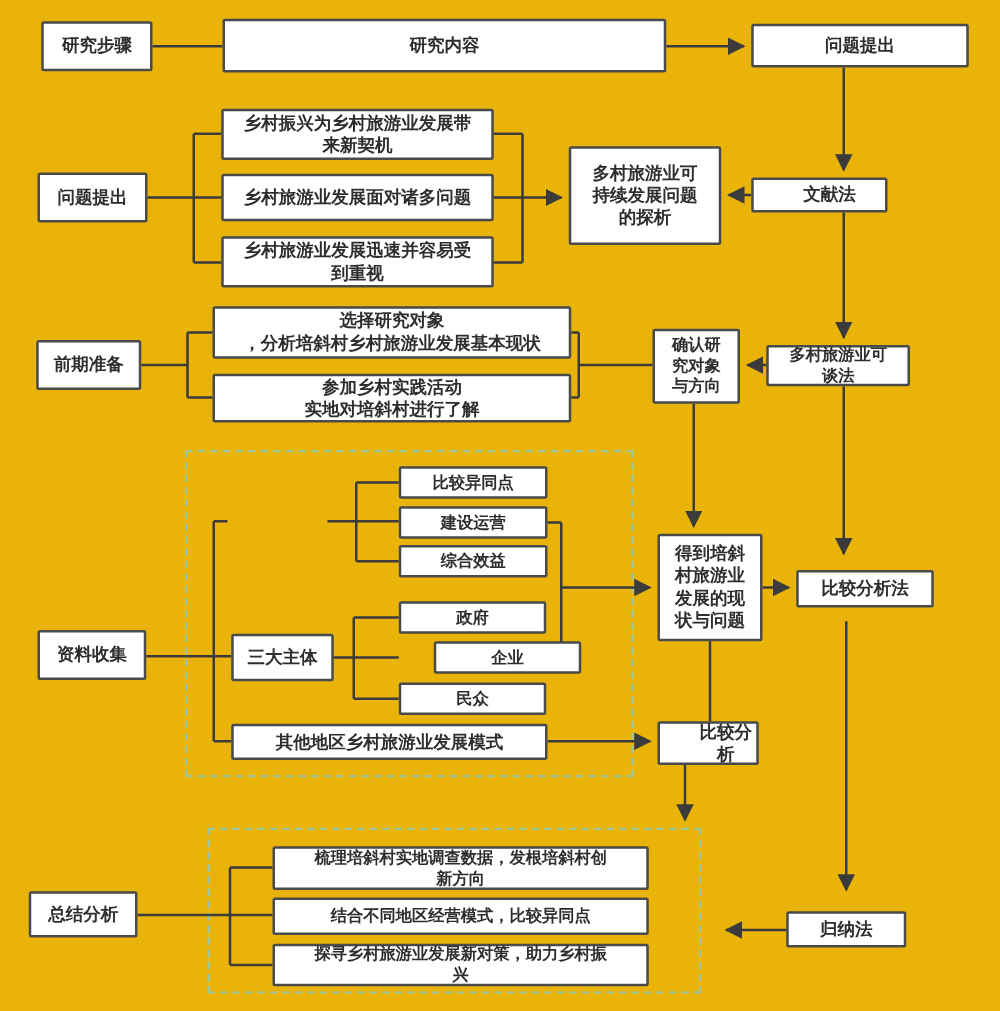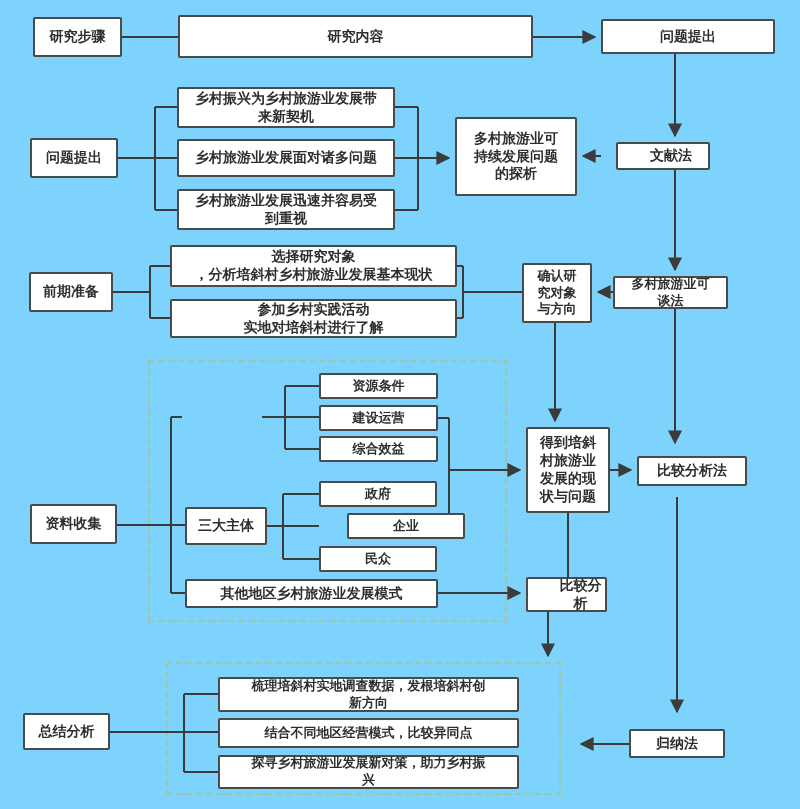--- a/index.html
+++ b/index.html
@@ -1,19 +1,19 @@
 <!DOCTYPE html>
 <html><head>
 <meta charset="utf-8">
 <style>
   html,body{margin:0;padding:0;background:#ffffff;}
   #canvas{
     position:relative;
     width:800px;height:809px;
-    background:#7dd3fc;
+    background:#eab308;
     font-family:"Liberation Sans","DejaVu Sans",sans-serif;
     overflow:hidden;
   }
   .node{
     position:absolute;
     box-sizing:border-box;
     border:2px solid #4a4a4a;
     border-radius:2px;
     background:#ffffff;
     display:flex;align-items:center;justify-content:center;
@@ -85,35 +85,35 @@
 
   <div class="node" style="left:30px;top:138px;width:88px;height:40px;">问题提出</div>
   <div class="node" style="left:177px;top:87px;width:218px;height:41px;">乡村振兴为乡村旅游业发展带
 来新契机</div>
   <div class="node" style="left:177px;top:139px;width:218px;height:38px;">乡村旅游业发展面对诸多问题</div>
   <div class="node" style="left:177px;top:189px;width:218px;height:41px;">乡村旅游业发展迅速并容易受
 到重视</div>
   <div class="node" style="left:455px;top:117px;width:122px;height:79px;">多村旅游业可
 持续发展问题
 的探析</div>
-  <div class="node" style="left:616px;top:142px;width:94px;height:28px;padding-left:19px;">文献法</div>
+  <div class="node" style="left:601px;top:142px;width:109px;height:28px;padding-left:19px;">文献法</div>
 
   <div class="node" style="left:29px;top:272px;width:84px;height:40px;">前期准备</div>
   <div class="node" style="left:170px;top:245px;width:287px;height:42px;">选择研究对象
 ，分析培斜村乡村旅游业发展基本现状</div>
   <div class="node" style="left:170px;top:299px;width:287px;height:39px;">参加乡村实践活动
 实地对培斜村进行了解</div>
   <div class="node small" style="left:522px;top:263px;width:70px;height:60px;">确认研
 究对象
 与方向</div>
   <div class="node small" style="left:613px;top:276px;width:115px;height:33px;">多村旅游业可
 谈法</div>
 
   <div class="node" style="left:30px;top:504px;width:87px;height:40px;">资料收集</div>
-  <div class="node small" style="left:319px;top:373px;width:119px;height:26px;">资源条件</div>
+  <div class="node small" style="left:319px;top:373px;width:119px;height:26px;">比较异同点</div>
   <div class="node small" style="left:319px;top:405px;width:119px;height:26px;">建设运营</div>
   <div class="node small" style="left:319px;top:436px;width:119px;height:26px;">综合效益</div>
   <div class="node" style="left:185px;top:507px;width:82px;height:38px;">三大主体</div>
   <div class="node small" style="left:319px;top:481px;width:118px;height:26px;">政府</div>
   <div class="node small" style="left:319px;top:513px;width:118px;height:26px;margin-left:28px;">企业</div>
   <div class="node small" style="left:319px;top:546px;width:118px;height:26px;">民众</div>
   <div class="node" style="left:185px;top:579px;width:253px;height:29px;">其他地区乡村旅游业发展模式</div>
   <div class="node" style="left:526px;top:427px;width:84px;height:86px;">得到培斜
 村旅游业
 发展的现

